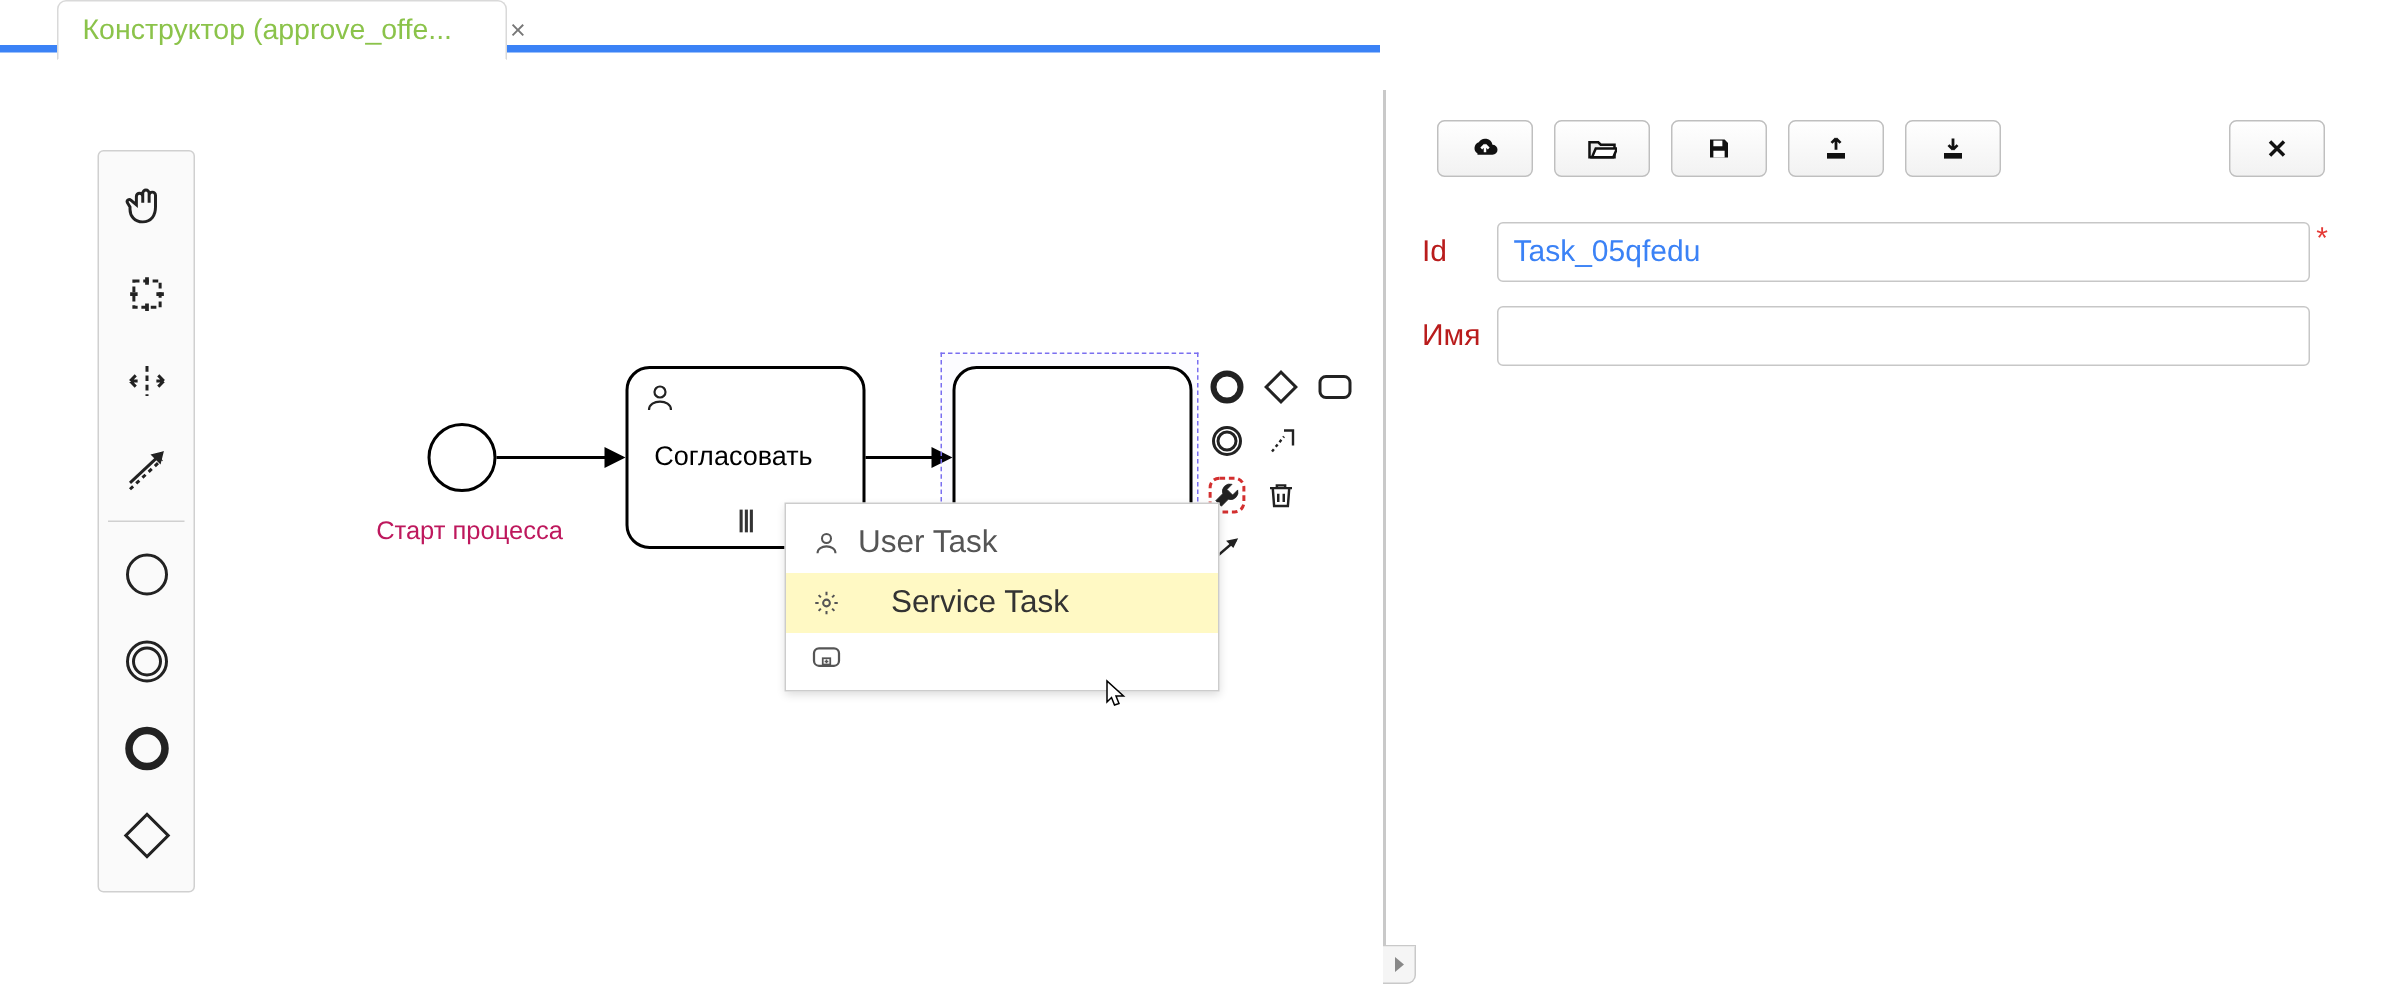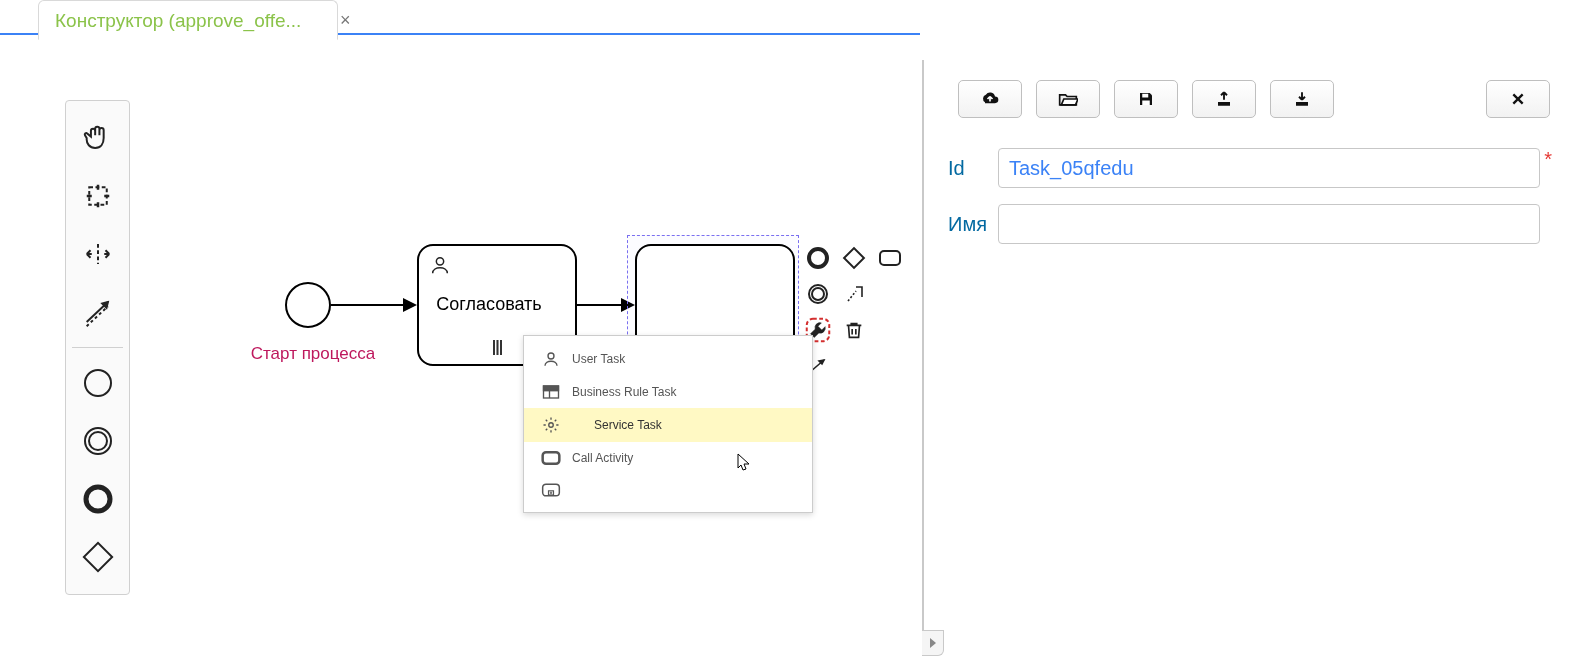--- a/index.html
+++ b/index.html
@@ -1,20 +1,20 @@
 <!DOCTYPE html>
 <html><head>
 <meta charset="utf-8">
 <style>
   * { box-sizing: border-box; }
   html, body { margin: 0; padding: 0; font-family: Arial, Helvetica, sans-serif; font-size: 14px; color: #333; }
   body { width: 1588px; height: 671px; background: #fff; position: relative; overflow: hidden; }
 
   
-  .tabbar { position: absolute; left: 0; top: 0; width: 920px; height: 35px; border-bottom: 2px solid #3b82f6; }
+  .tabbar { position: absolute; left: 0; top: 0; width: 920px; height: 35px; border-bottom: 5px solid #3b82f6; }
   .tab { position: absolute; left: 38px; top: 0; height: 40px; padding: 0 36px 0 16px; line-height: 40px; font-size: 19px; color: #8bc34a; background: #fff; border: 1px solid #d9d9d9; border-bottom: 1px solid #fff; border-top-left-radius: 6px; border-top-right-radius: 6px; white-space: nowrap; max-width: 330px; overflow: hidden; text-overflow: ellipsis; }
   .tab-close { position: absolute; left: 340px; top: 0; width: 30px; height: 40px; line-height: 40px; text-align: left; color: #777; font-size: 18px; cursor: pointer; }
 
   
   .palette { position: absolute; left: 65px; top: 100px; width: 65px; background: #fafafa; border: 1px solid #d0d0d0; border-radius: 4px; padding: 8px 0; }
   .palette .pal-item { width: 100%; height: 58px; display: flex; align-items: center; justify-content: center; cursor: pointer; }
   .palette .divider { height: 0; border-top: 1px solid #d0d0d0; margin: 6px 6px; }
 
   
   .canvas { position: absolute; left: 140px; top: 60px; width: 770px; height: 600px; }
@@ -33,32 +33,32 @@
 
   
   .selection { position: absolute; border: 1.5px dashed #7a6ff0; background: rgba(120,110,240,0.02); }
 
   
   .ctx { position: absolute; display: grid; grid-template-columns: repeat(3, 32px); gap: 4px 4px; }
   .ctx .cp { width: 32px; height: 32px; display: flex; align-items: center; justify-content: center; cursor: pointer; }
 
   
   .popup { position: absolute; background: #fff; border: 1px solid #ccc; box-shadow: 0 2px 6px rgba(0,0,0,0.15); padding: 6px 0; min-width: 290px; }
-  .popup .mi { display: flex; align-items: center; gap: 10px; padding: 8px 16px; font-size: 12px; color: #555; cursor: pointer; white-space: nowrap; }
+  .popup .mi { display: flex; align-items: center; gap: 10px; padding: 8px 16px; font-size: 21px; color: #555; cursor: pointer; white-space: nowrap; }
   .popup .mi.hover { background: #fff9c4; color: #333; gap: 32px; }
   .popup .mi .mi-icon { width: 22px; display: flex; justify-content: center; }
 
   
   .props { position: absolute; left: 940px; top: 60px; width: 610px; }
   .props-divider { position: absolute; left: 922px; top: 60px; width: 0; height: 590px; border-left: 2px solid #c9c9c9; }
   .toolbar { display: flex; gap: 14px; margin: 20px 0 30px 18px; align-items: center; }
   .tbtn { width: 64px; height: 38px; background: linear-gradient(#fff,#f2f2f2); border: 1px solid #bfbfbf; border-radius: 5px; display: flex; align-items: center; justify-content: center; cursor: pointer; color: #222; }
   .tbtn.close { margin-left: auto; }
   .field { display: flex; align-items: center; margin: 0 0 16px 8px; }
-  .field label { width: 50px; font-size: 20px; color: #0369a1; }
+  .field label { width: 50px; font-size: 20px; color: #b91c1c; }
   .field .inwrap { position: relative; flex: 1; margin-right: 10px; }
   .field input { width: 100%; height: 40px; font-size: 20px; padding: 4px 10px; border: 1px solid #c7c7c7; border-radius: 4px; color: #3b82f6; }
   .req { position: absolute; right: -12px; top: 0; color: #e53935; font-size: 20px; }
 
   .expand-handle { position: absolute; left: 922px; top: 630px; width: 22px; height: 26px; background: #f5f5f5; border: 1px solid #c9c9c9; border-left: none; border-bottom-right-radius: 6px; display: flex; align-items: center; justify-content: center; color: #888; cursor: pointer; }
 
   
   .cursor-ptr { position: absolute; width: 18px; height: 22px; pointer-events: none; }
 </style>
 </head>
@@ -197,50 +197,32 @@
   <div class="popup" style="left:383px; top:275px;">
     <div class="mi">
       <span class="mi-icon">
           <svg width="18" height="18" viewBox="0 0 24 24" fill="none" stroke="#555" stroke-width="1.8">
             <circle cx="12" cy="8" r="4"></circle>
             <path d="M4 21c0-4 4-6 8-6s8 2 8 6"></path>
           </svg>
         </span>
       <span>User Task</span>
     </div>
-    <div class="mi">
-      <span class="mi-icon">
-          <svg width="18" height="16" viewBox="0 0 24 20" fill="none" stroke="#555" stroke-width="1.8">
-            <rect x="2" y="2" width="20" height="16"></rect>
-            <path d="M2 8h20M10 2v16"></path>
-            <rect x="2" y="2" width="20" height="6" fill="#555"></rect>
-          </svg>
-        </span>
-      <span>Business Rule Task</span>
-    </div>
     <div class="mi hover">
       <span class="mi-icon">
           <svg width="18" height="18" viewBox="0 0 24 24" fill="none" stroke="#555" stroke-width="1.8">
             <circle cx="12" cy="12" r="3"></circle>
             <path d="M12 2v3M12 19v3M2 12h3M19 12h3M5 5l2 2M17 17l2 2M19 5l-2 2M5 19l2-2"></path>
           </svg>
         </span>
       <span>Service Task</span>
     </div>
     <div class="mi">
       <span class="mi-icon">
           <svg width="20" height="16" viewBox="0 0 24 18">
-            <rect x="2" y="2" width="20" height="14" rx="4" fill="none" stroke="#555" stroke-width="3"></rect>
-          </svg>
-        </span>
-      <span>Call Activity</span>
-    </div>
-    <div class="mi">
-      <span class="mi-icon">
-          <svg width="20" height="16" viewBox="0 0 24 18">
             <rect x="2" y="2" width="20" height="14" rx="4" fill="none" stroke="#555" stroke-width="1.8"></rect>
             <rect x="9" y="10" width="6" height="5" fill="none" stroke="#555" stroke-width="1.4"></rect>
             <path d="M12 11v3M10.5 12.5h3" stroke="#555" stroke-width="1.2"></path>
           </svg>
         </span>
     </div>
   </div>
 
   <div class="cursor-ptr" style="left:595px; top:392px;">
     <svg width="18" height="22" viewBox="0 0 18 22">

